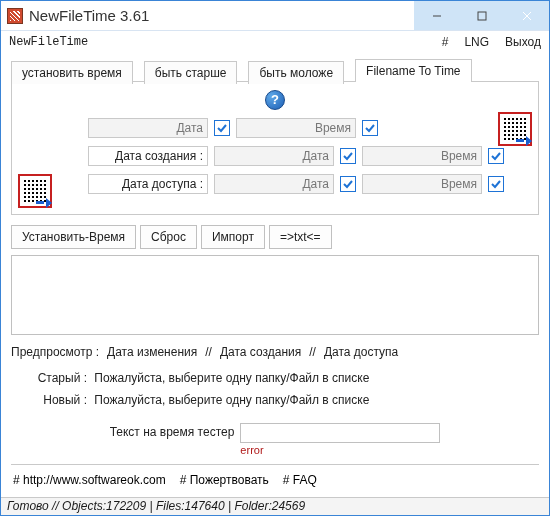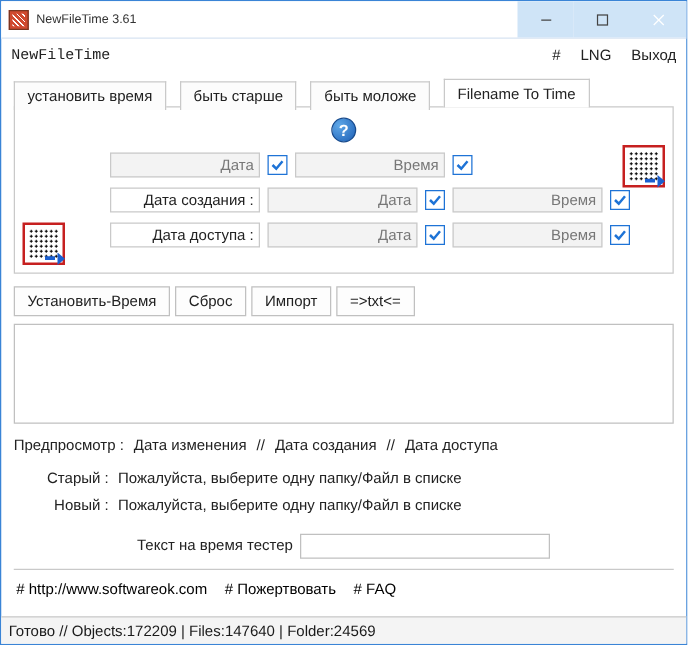--- a/index.html
+++ b/index.html
@@ -1,21 +1,21 @@
 <!DOCTYPE html>
 <html><head>
 <meta charset="utf-8">
 <style>
   * { box-sizing: border-box; margin: 0; padding: 0; font-family: "Segoe UI", Tahoma, sans-serif; font-size: 12px; }
   body { background: #fff; }
   .window { width: 550px; height: 516px; border: 1px solid #3a84d6; display: flex; flex-direction: column; background:#fff;}
   .titlebar { height: 30px; background: #fff; display: flex; align-items: center; border-bottom:1px solid #d8e4f2;}
   .titlebar .app-icon { width:16px; height:16px; margin:0 6px; background:#d04a2f; border:1px solid #7a3520; position:relative;}
   .titlebar .app-icon::before{content:"";position:absolute;inset:2px;background:repeating-linear-gradient(45deg,#fff 0 1px,transparent 1px 3px);}
-  .titlebar .title { flex:0 0 auto; color:#333; font-size:10px;}
+  .titlebar .title { flex:0 0 auto; color:#333; font-size:15px;}
   .titlebar .spacer{flex:1;}
   .winbtn { width:45px; height:29px; display:flex; align-items:center; justify-content:center; color:#555;}
   .winbtn svg{stroke:#444;}
   .winbtn.close{ background:#e81123; color:#fff;}
   .winbtn.close svg{stroke:#fff;}
   .winbtn.min, .winbtn.max{background:#fff;}
   .winbtn.glow{ background:#cfe4f7;}
   
   .menubar { height:26px; display:flex; align-items:center; padding:0 8px; gap:16px;}
   .menubar .left{flex:0 0 auto;font-family:Liberation Mono, monospace;}
@@ -66,21 +66,21 @@
   .tester-row{display:flex;align-items:flex-start;justify-content:center;gap:6px;margin:12px 0 2px 0;}
   .tester-row .lbl{padding-top:2px;color:#222;}
   .tester-box{display:flex;flex-direction:column;}
   .tester-box input{width:200px;height:20px;border:1px solid #c0c0c0;background:#fff;padding:0 4px;}
   .tester-box .err{color:#b01818;font-size:11px;margin-top:1px;}
   
   .sep-line{border:none;border-top:1px solid #c9c9c9;margin:6px 0;}
   .link-row{display:flex;gap:14px;padding:2px 2px 6px 2px;}
   .link-row span{color:#000000;}
   
-  .statusbar{height:22px;border-top:1px solid #c9c9c9;background:#f4f4f4;display:flex;align-items:center;padding:0 6px;color:#1a1a1a;font-size:12px;}
+  .statusbar{height:22px;border-top:1px solid #c9c9c9;background:#f4f4f4;display:flex;align-items:center;padding:0 6px;color:#1a1a1a;font-size:12px;font-style:italic;}
 </style>
 </head>
 <body>
 
 <div class="window">
 
   <div class="titlebar">
     <div class="app-icon"></div>
     <div class="title">NewFileTime 3.61</div>
     <div class="spacer"></div>
@@ -210,20 +210,21 @@
     </div>
     <div class="msg">
       <span class="k">Новый  :</span>
       <span>Пожалуйста, выберите одну папку/Файл в списке</span>
     </div>
 
     <div class="tester-row">
       <div class="lbl">Текст на время тестер</div>
       <div class="tester-box">
         <input type="text" style="">
+        <div class="err">error</div>
       </div>
     </div>
 
     <hr class="sep-line">
 
     <div class="link-row">
       <span># http://www.softwareok.com</span>
       <span># Пожертвовать</span>
       <span># FAQ</span>
     </div>

